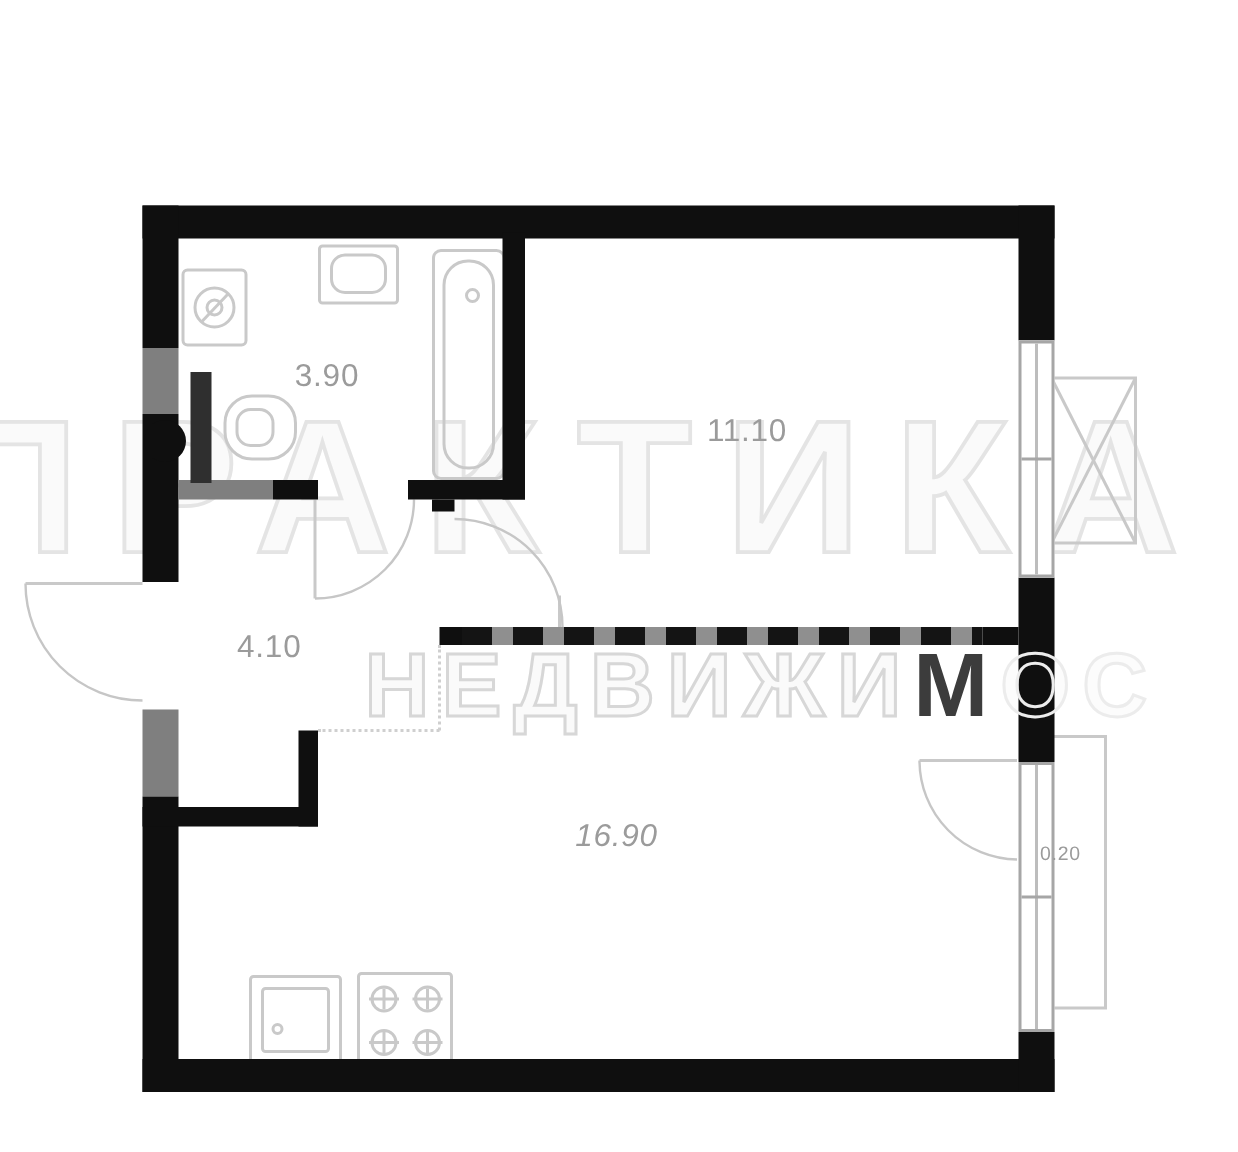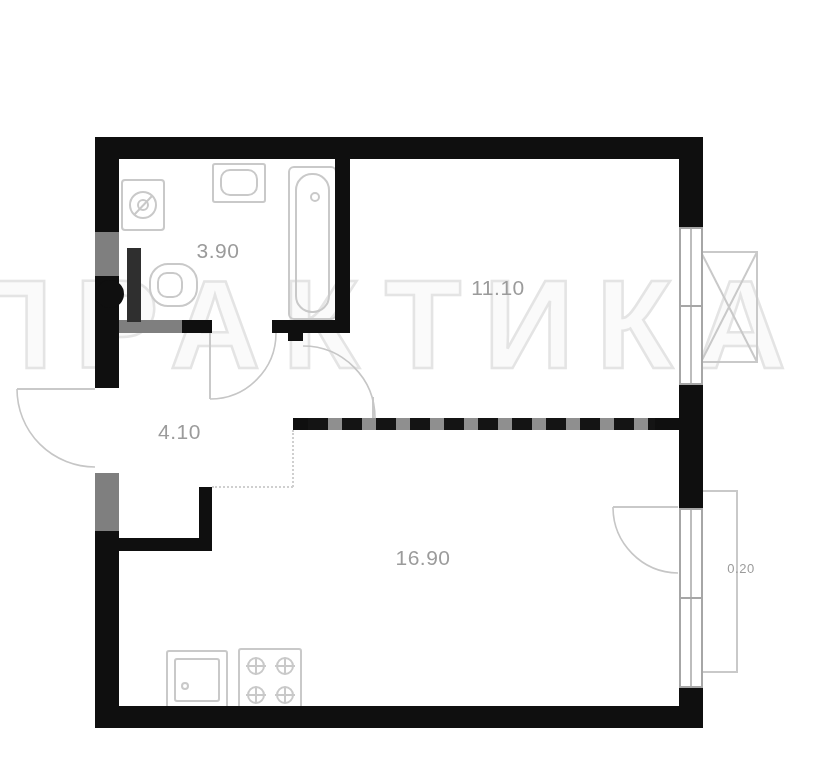--- a/index.html
+++ b/index.html
@@ -150,17 +150,20 @@
         <circle cx="285" cy="695" r="8"></circle>
           <line x1="275" y1="695" x2="295" y2="695"></line>
           <line x1="285" y1="688" x2="285" y2="702"></line>
       </g>
     </g>
   </svg>
 
   <div class="label" style="left:192px;top:239px;width:52px;">3.90</div>
   <div class="label" style="left:468px;top:276px;width:60px;">11.10</div>
   <div class="label" style="left:152px;top:420px;width:55px;">4.10</div>
-  <div class="label" style="left:392px;top:546px;width:62px;">16.90</div>
-  <div class="label small" style="left:716px;top:561px;width:50px;background:rgba(255,255,255,0.0);">0.20</div>
+  <div class="label" style="left:380px;top:546px;width:62px;font-style:italic;">16.90</div>
+  <div class="label small" style="left:682px;top:561px;width:50px;background:rgba(255,255,255,0.0);">0.20</div>
 
+  <div class="wm2">
+    <span class="lt">НЕДВИЖИ</span><span class="dk">М</span><span class="ft">ОС</span>
+  </div>
 
 </div>
 
 </body></html>

